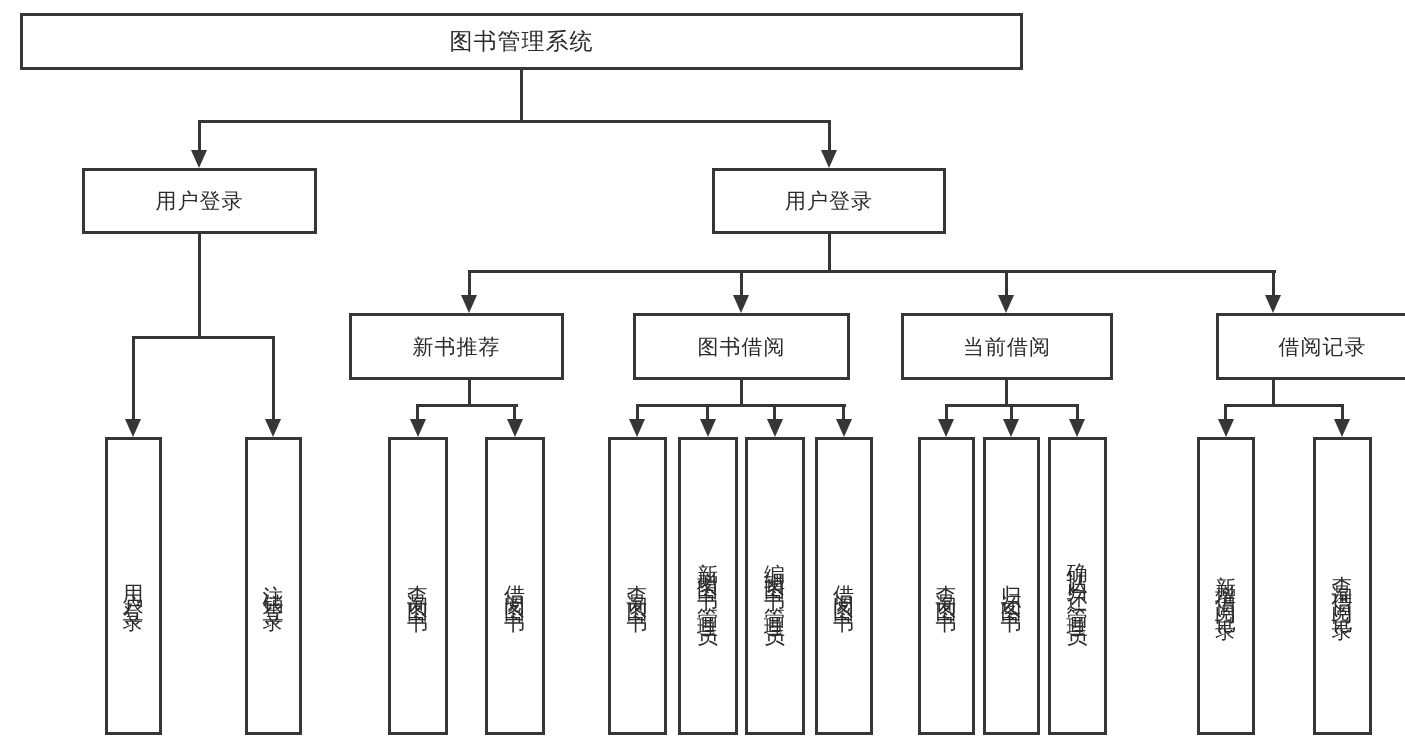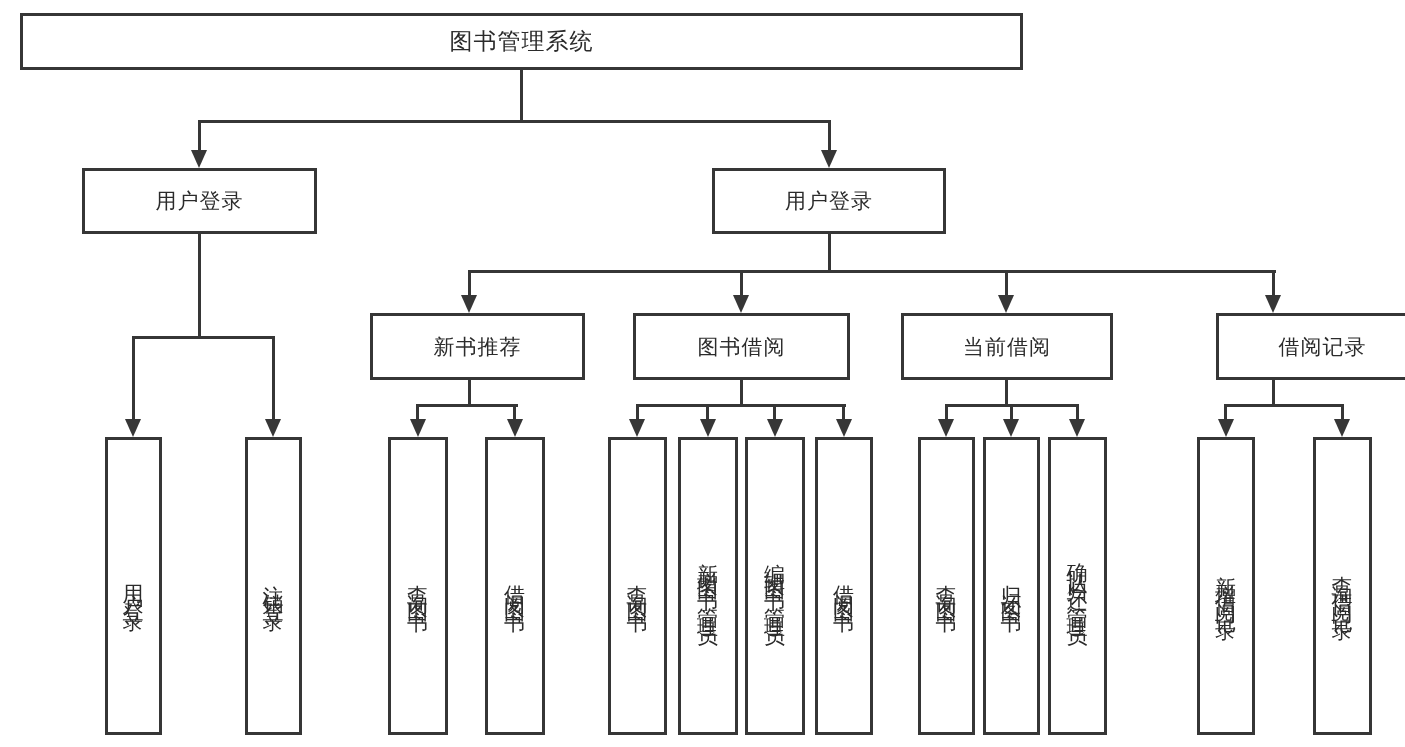--- a/index.html
+++ b/index.html
@@ -85,21 +85,21 @@
   <div class="hl" style="left:468px; top:270px; width:808px"></div>
   <div class="vl" style="left:468px; top:270px; height:28px"></div>
   <div class="ah" style="left:461px; top:295px"></div>
   <div class="vl" style="left:740px; top:270px; height:28px"></div>
   <div class="ah" style="left:733px; top:295px"></div>
   <div class="vl" style="left:1005px; top:270px; height:28px"></div>
   <div class="ah" style="left:998px; top:295px"></div>
   <div class="vl" style="left:1272px; top:270px; height:28px"></div>
   <div class="ah" style="left:1265px; top:295px"></div>
 
-  <div class="box" style="left:370px; top:313px; width:215px; height:67px">
+  <div class="box" style="left:349px; top:313px; width:215px; height:67px">
     <span>新书推荐</span>
   </div>
   <div class="box" style="left:901px; top:313px; width:212px; height:67px">
     <span>当前借阅</span>
   </div>
   <div class="box" style="left:633px; top:313px; width:217px; height:67px">
     <span>图书借阅</span>
   </div>
   <div class="box" style="left:1216px; top:313px; width:213px; height:67px">
     <span>借阅记录</span>

